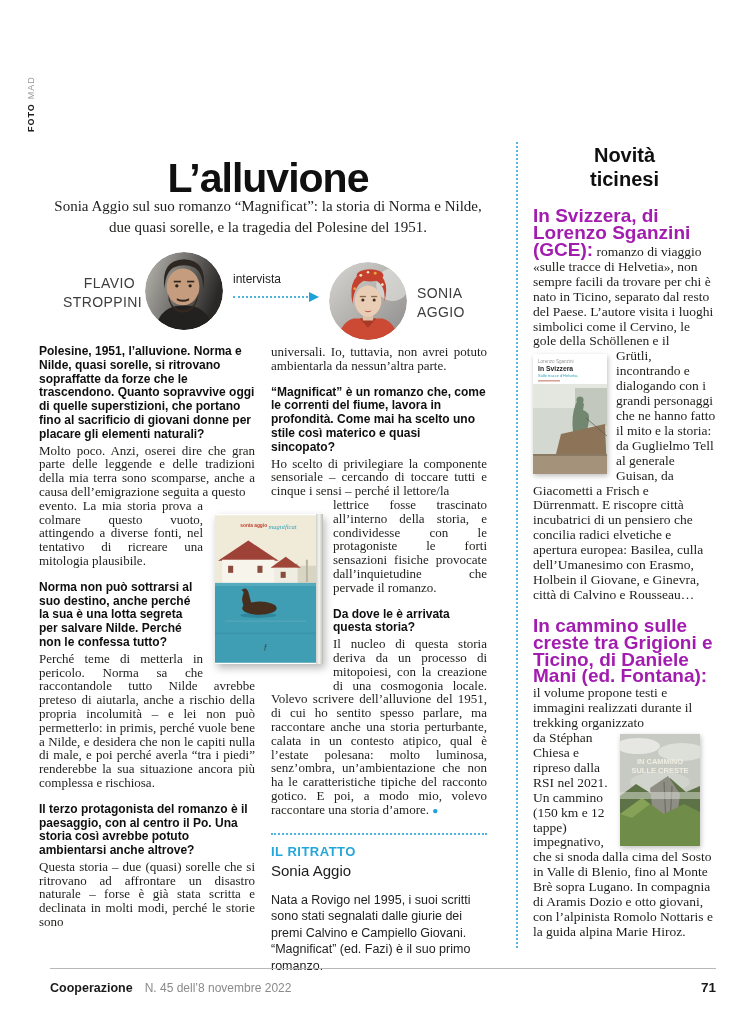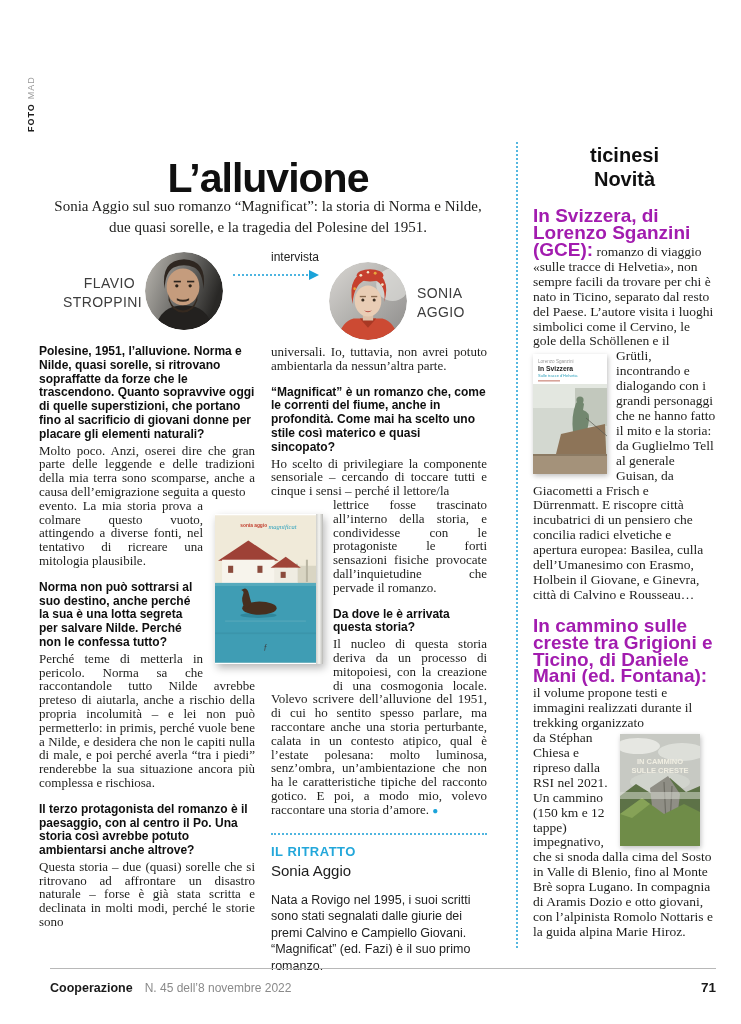--- a/index.html
+++ b/index.html
@@ -25,21 +25,21 @@
 
   
   .interview{position:absolute;left:50px;top:250px;width:436px;height:92px;
              display:flex;justify-content:center;align-items:flex-start;gap:10px;}
   .iv-label{font-size:14px;color:#3d3d3d;line-height:1.35;letter-spacing:.4px;}
   .iv-label.left{width:72px;text-align:right;margin-top:24px;}
   .iv-label.right{width:56px;text-align:left;margin-top:34px;}
   .avatar{width:78px;height:78px;border-radius:50%;overflow:hidden;flex:0 0 auto;}
   .avatar.a2{margin-top:12px;}
   .avatar.a1{margin-top:2px;}
-  .arrowbox{width:86px;text-align:right;}
+  .arrowbox{width:86px;text-align:left;margin-top:22px;}
   .arrow-label{font-size:12px;color:#222;margin-bottom:6px;}
   .arrow-line{display:flex;align-items:center;}
   .arrow-dots{flex:1;border-top:2.5px dotted #4db4e0;}
   .arrow-head{width:0;height:0;border-left:10px solid #1ba3d9;
               border-top:5.5px solid transparent;border-bottom:5.5px solid transparent;margin-left:1px;}
 
   
   .col{position:absolute;top:345px;width:216px;}
   .col1{left:39px;} .col2{left:271px;}
   .q{font-weight:700;font-size:12px;line-height:13.8px;color:#0f0f0f;margin:13px 0 2px;}
@@ -176,21 +176,21 @@
     <div class="wrap-r"></div>
     <p class="a">evento. La mia storia prova a colmare questo vuoto, attingendo a diverse fonti, nel tentativo di ricreare una mitologia plausibile.</p>
     <p class="q">Norma non può sottrarsi al suo destino, anche perché la sua è una lotta segreta per salvare Nilde. Perché non le confessa tutto?</p>
     <p class="a">Perché teme di metterla in pericolo. Norma sa che raccontandole tutto Nilde avrebbe preteso di aiutarla, anche a rischio della propria incolumità – e lei non può permetterlo: in primis, perché vuole bene a Nilde, e desidera che non le capiti nulla di male, e poi perché averla “tra i piedi” renderebbe la sua situazione ancora più complessa e rischiosa.</p>
     <p class="q">Il terzo protagonista del romanzo è il paesaggio, con al centro il Po. Una storia così avrebbe potuto ambientarsi anche altrove?</p>
     <p class="a">Questa storia – due (quasi) sorelle che si ritrovano ad affrontare un disastro naturale – forse è già stata scritta e declinata in molti modi, perché le storie sono</p>
   </div>
 
   <div class="col col2">
     <p class="a">universali. Io, tuttavia, non avrei potuto ambientarla da nessun’altra parte.</p>
-    <p class="q">“Magnificat” è un romanzo che, come le correnti del fiume, anche in profondità. Come mai ha scelto uno stile così materico e quasi sincopato?</p>
+    <p class="q">“Magnificat” è un romanzo che, come le correnti del fiume, lavora in profondità. Come mai ha scelto uno stile così materico e quasi sincopato?</p>
     <p class="a">Ho scelto di privilegiare la componente sensoriale – cercando di toccare tutti e cinque i sensi – perché il lettore/la</p>
     <div class="wrap-l"></div>
     <p class="a">lettrice fosse trascinato all’interno della storia, e condividesse con le protagoniste le forti sensazioni fisiche provocate dall’inquietudine che pervade il romanzo.</p>
     <p class="q">Da dove le è arrivata questa storia?</p>
     <p class="a"><span>Il nucleo di questa storia deriva da un processo di mitopoiesi, con la creazione di una cosmogonia locale. Volevo scrivere dell’alluvione del 1951, di cui ho sentito spesso parlare, ma raccontare anche una storia perturbante, calata in un contesto atipico, qual è l’estate polesana: molto luminosa, senz’ombra, un’ambientazione che non ha le caratteristiche tipiche del racconto gotico. E poi, a modo mio, volevo raccontare una storia d’amore.</span> <span class="enddot">●</span></p>
 
     <div class="rit-rule"></div>
     <div class="rit-label">IL RITRATTO</div>
     <div class="rit-name">Sonia Aggio</div>
     <div class="rit-text">Nata a Rovigo nel 1995, i suoi scritti sono stati segnalati dalle giurie dei premi Calvino e Campiello Giovani. “Magnificat” (ed. Fazi) è il suo primo romanzo.</div>
@@ -221,22 +221,22 @@
       <path d="M30 93 Q25 85 28 78 Q29 75 26 74 Q31 70 33 76 L36 87 Q34 91 30 93 Z" fill="#472f1f"></path>
       <text x="50" y="133" font-size="8" fill="#3c3c3c" text-anchor="middle" font-family="Liberation Serif,serif">ƒ</text>
     </svg>
     <div class="book-edge"></div>
   </div>
 
   <div class="vsep"></div>
 
   <div class="sidebar">
     <div class="sb-title">
+      <div>Novità</div>
       <div>ticinesi</div>
-      <div>Novità</div>
     </div>
 
     <div class="sb-item1">
       <p class="sb-par"><b class="sb-lead">In Svizzera, di Lorenzo Sganzini (GCE):</b>
         <span>romanzo di viaggio «sulle tracce di Helvetia», non sempre facili da trovare per chi è nato in Ticino, separato dal resto del Paese. L’autore visita i luoghi simbolici come il Cervino, le gole della Schöllenen e il</span></p>
       <div class="sb-book1">
         <svg viewBox="0 0 74 120" width="74" height="120">
           <rect width="74" height="120" fill="#ffffff"></rect>
           <text x="5" y="9" font-size="4.6" fill="#999999" font-family="Liberation Sans,sans-serif">Lorenzo Sganzini</text>
           <text x="5" y="17" font-size="6.8" font-weight="bold" fill="#1d1d1d" font-family="Liberation Sans,sans-serif">In Svizzera</text>

